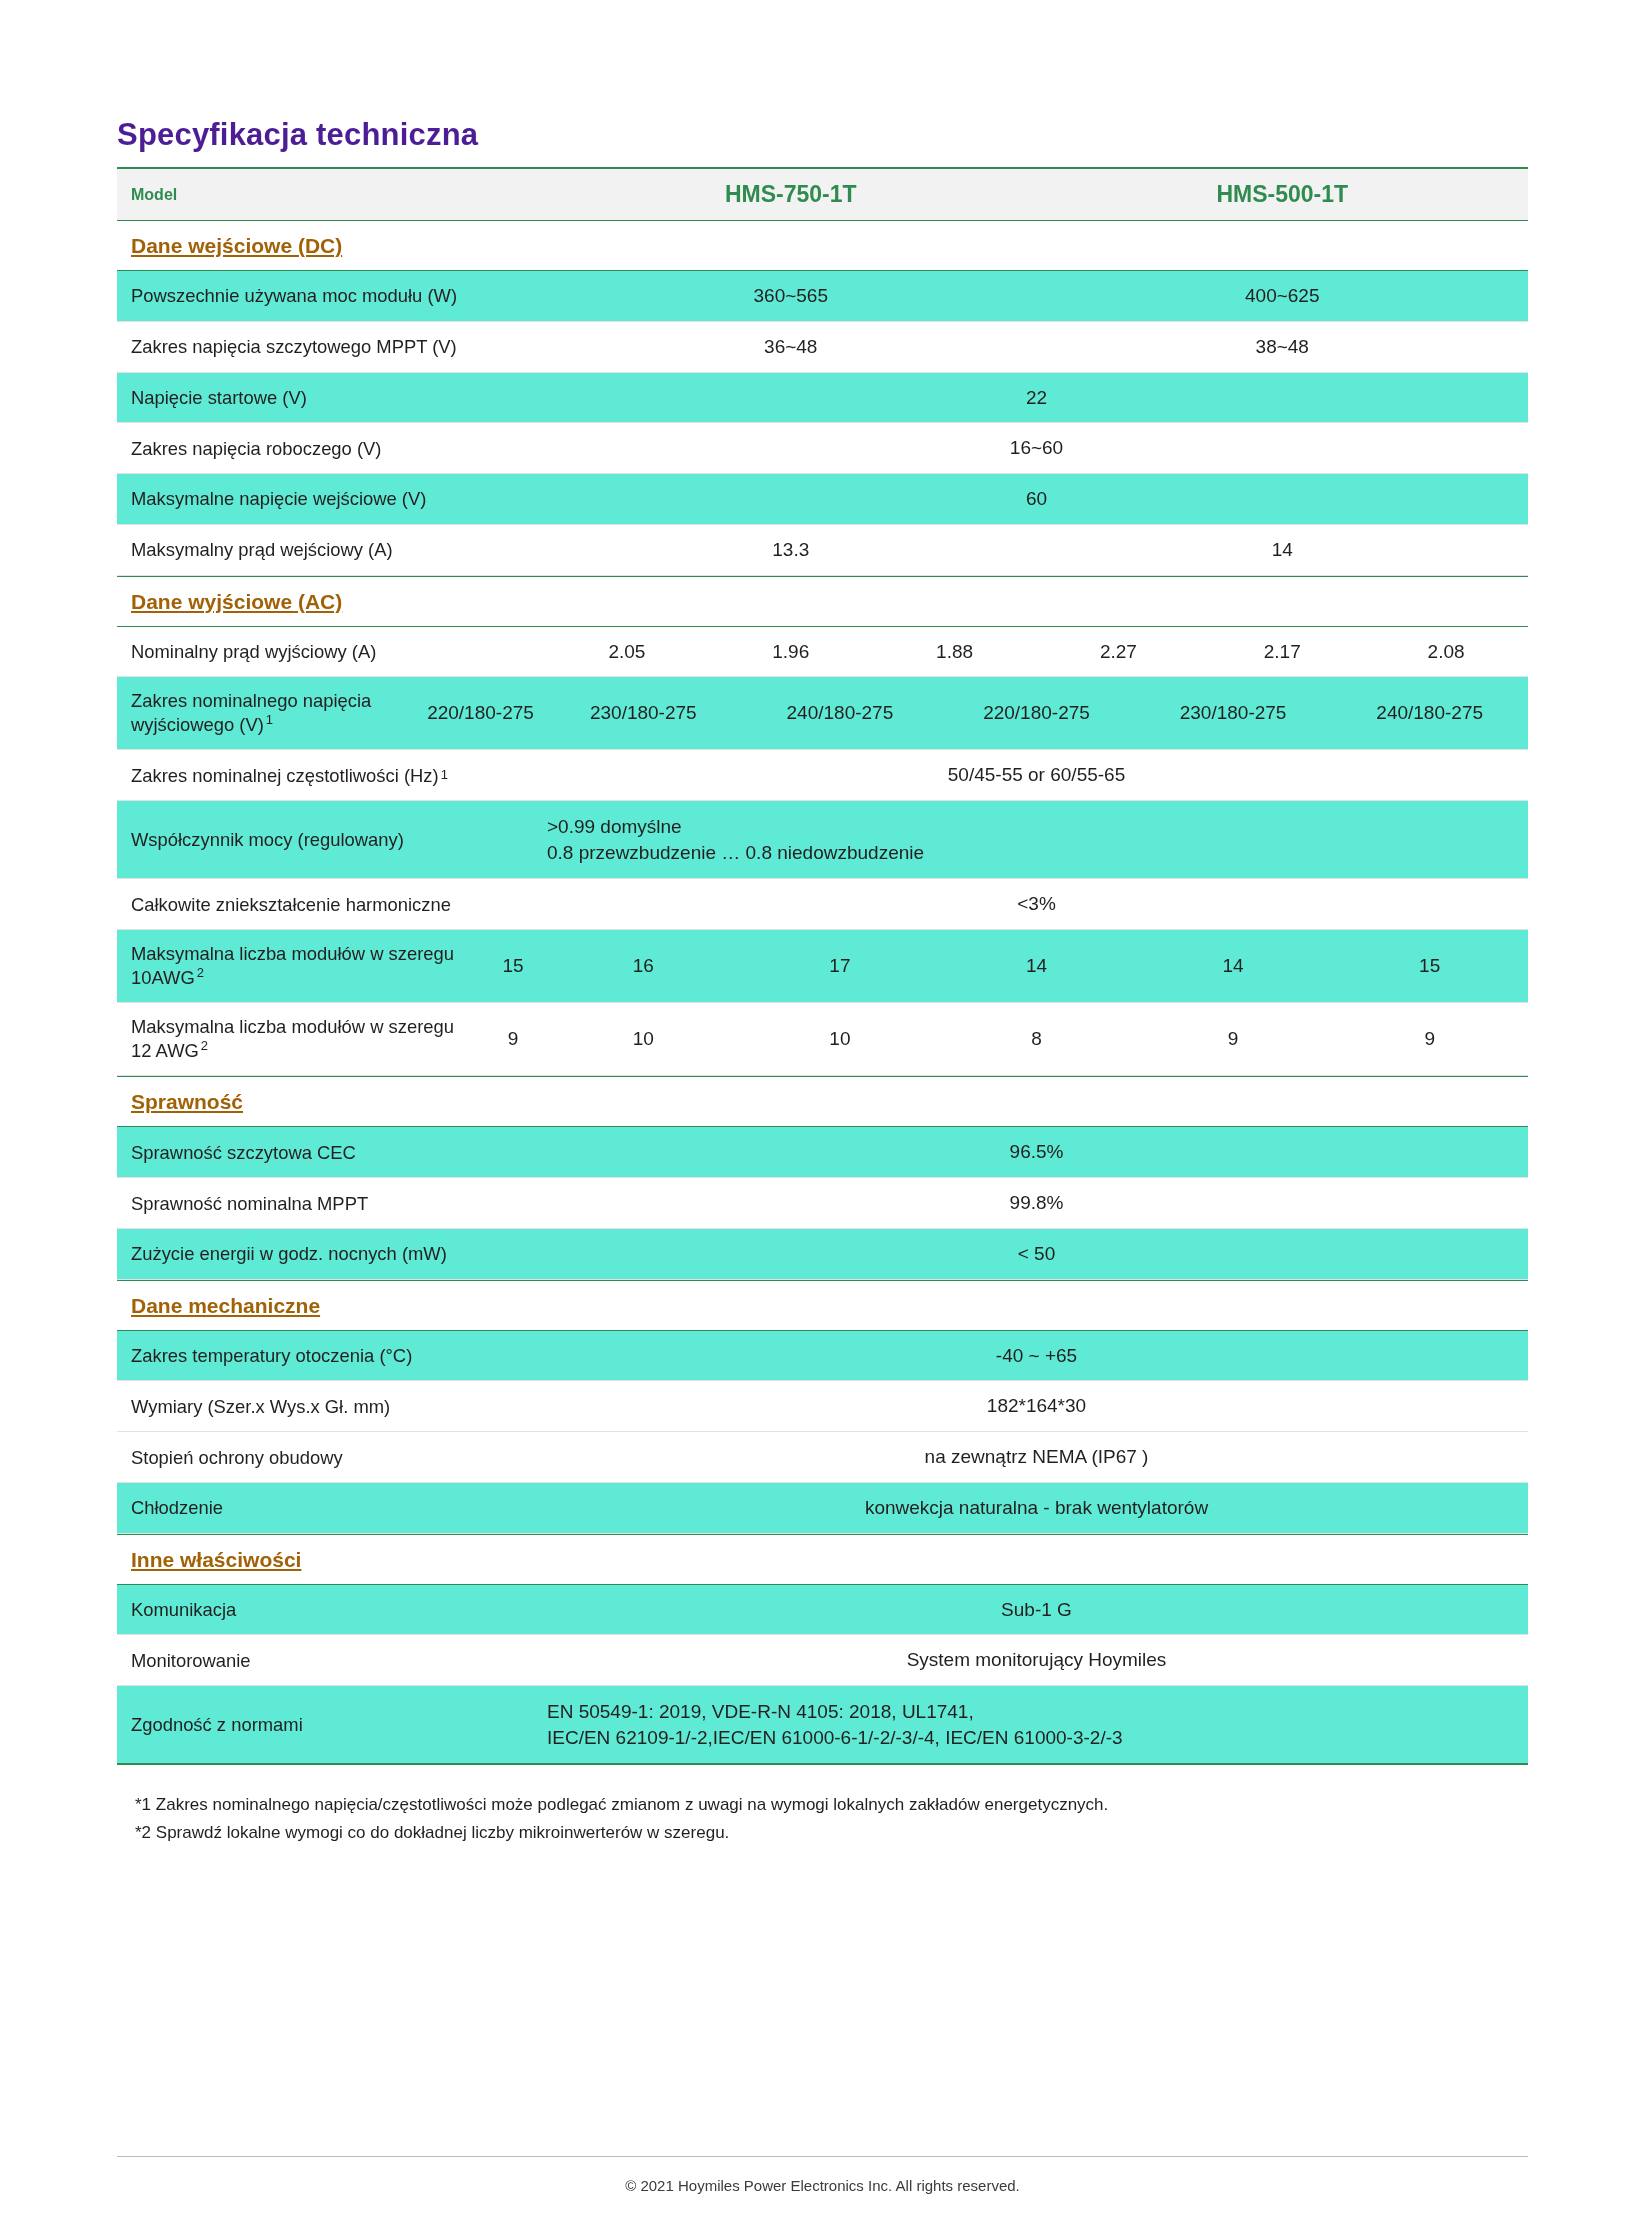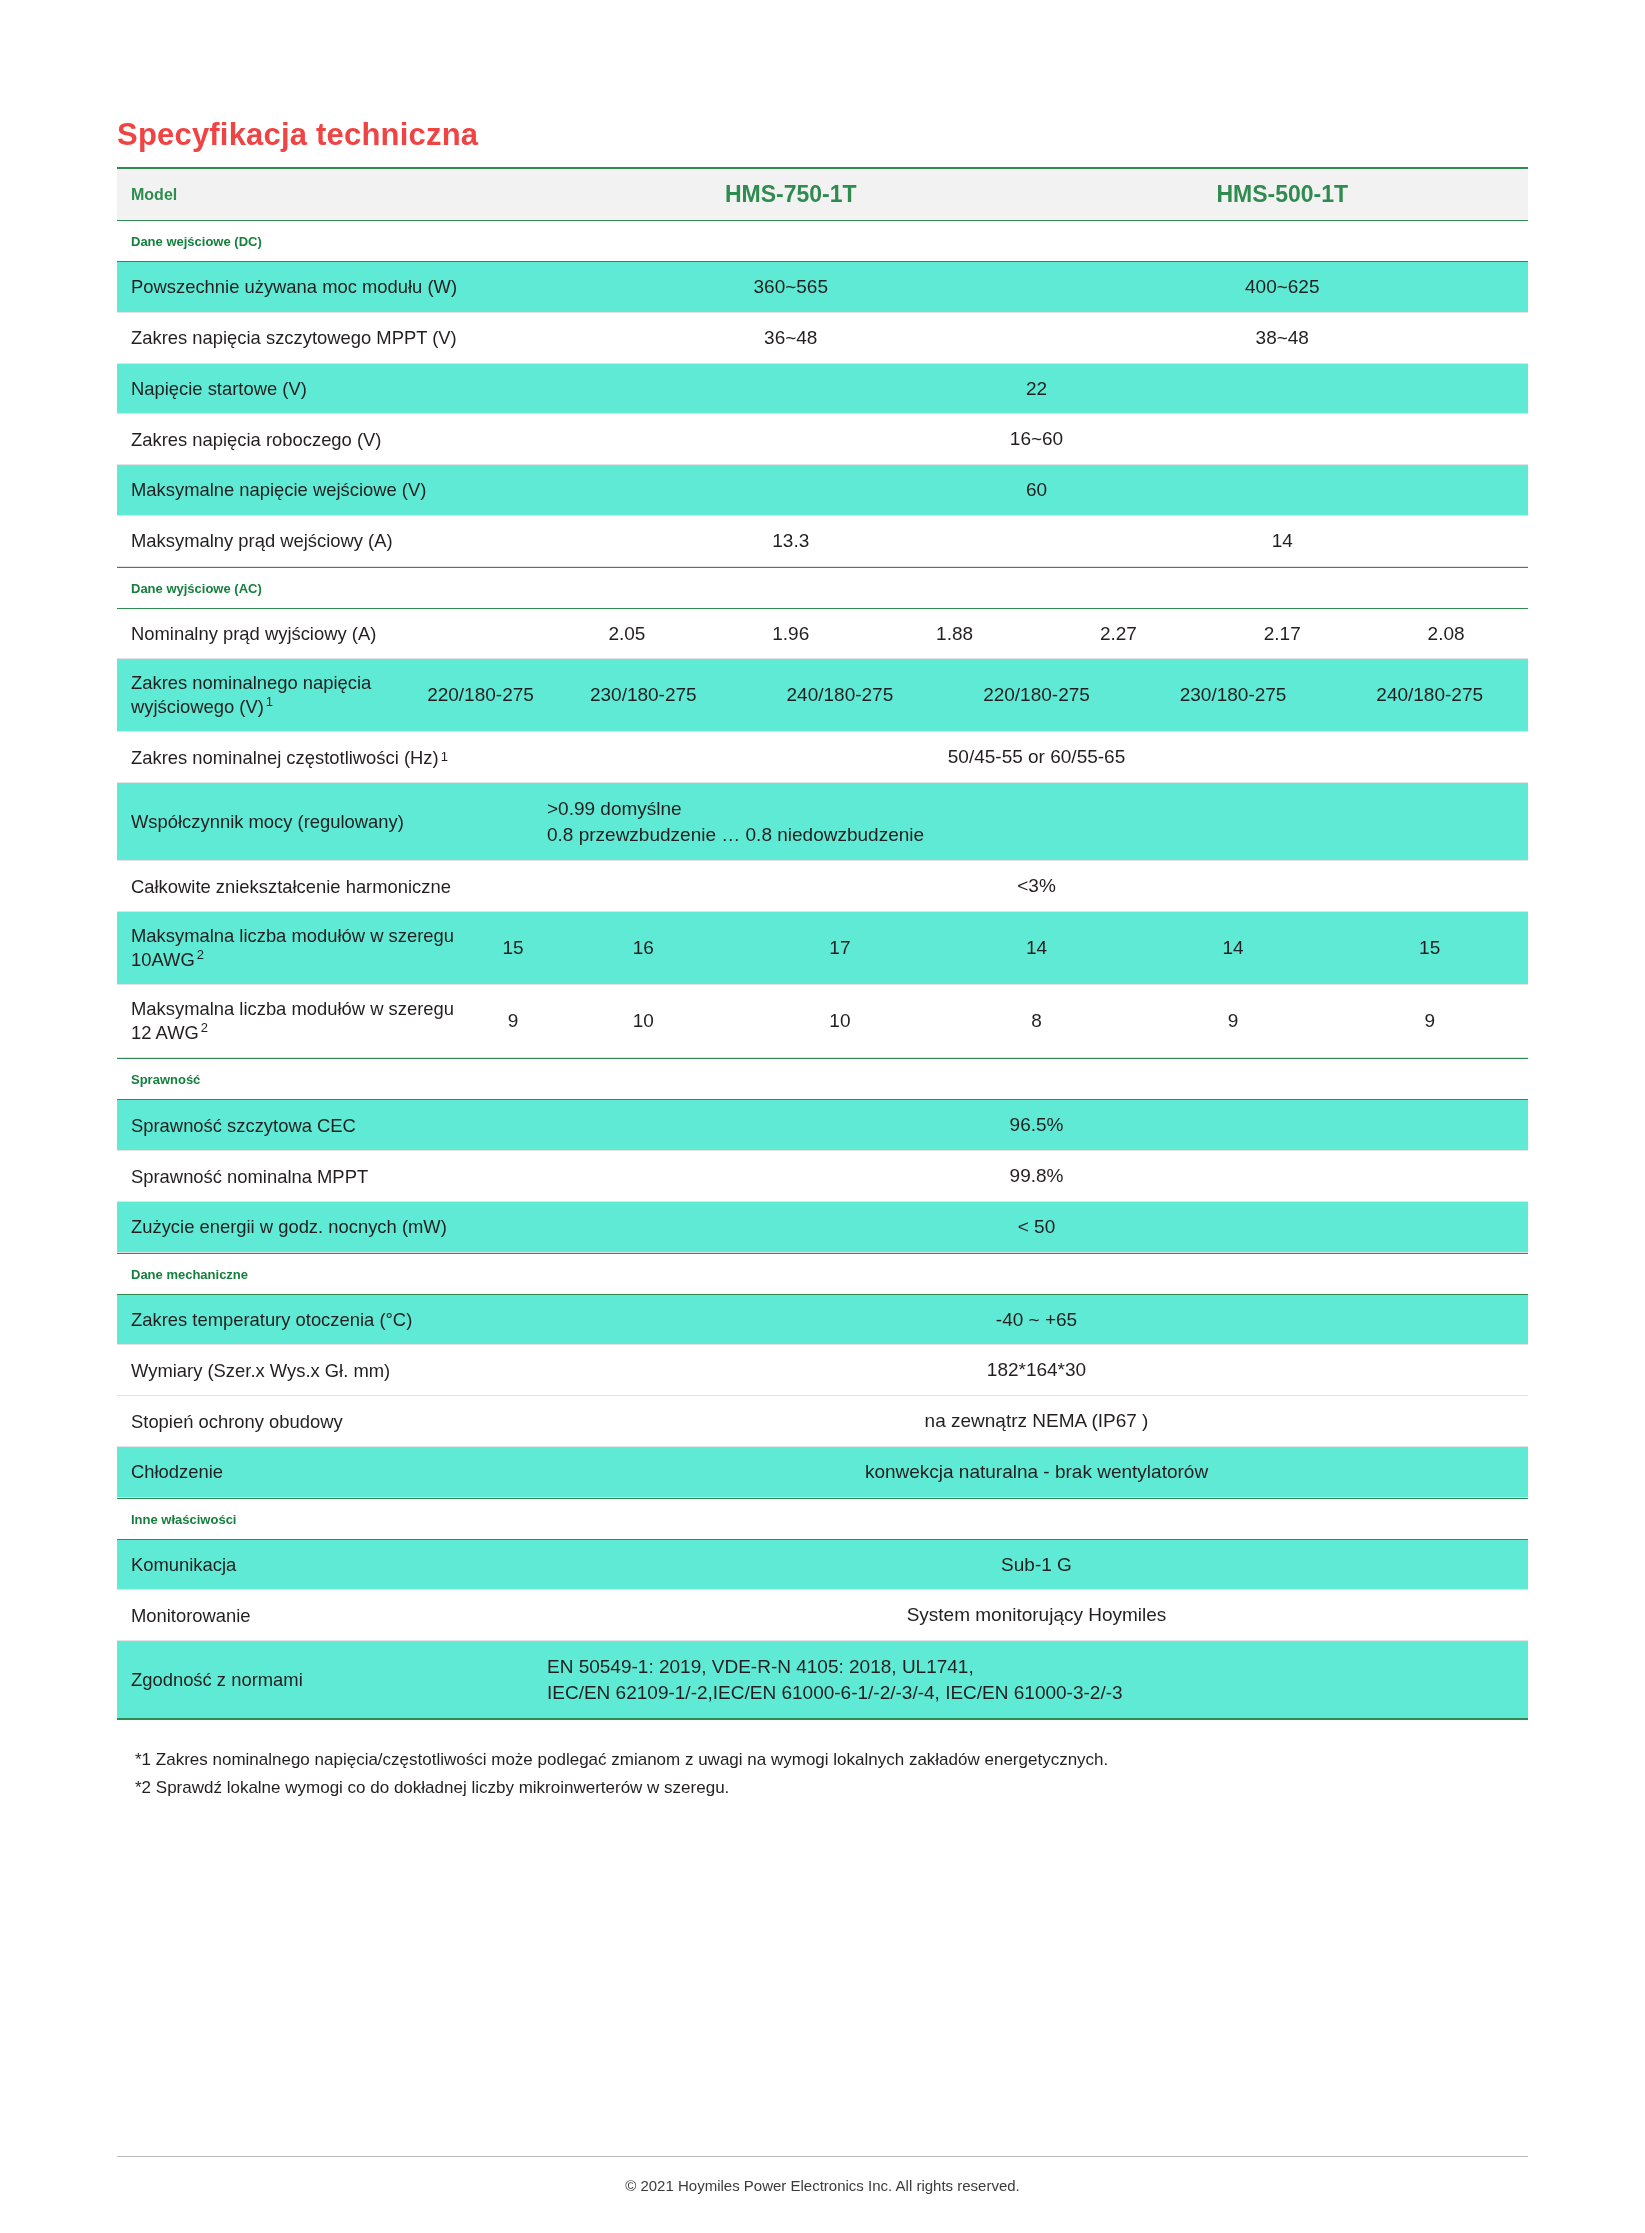--- a/index.html
+++ b/index.html
@@ -17,21 +17,21 @@
   .page {
     position: relative;
     width: 1646px;
     height: 2234px;
     box-sizing: border-box;
     padding: 117px 117px 0 117px;
   }
   h1.title {
     font-size: 31px;
     font-weight: bold;
-    color: #ef4444;
+    color: #4c1d95;
     margin: 0 0 14px 0;
     letter-spacing: 0.2px;
   }
 
   
   .row {
     display: flex;
     width: 1411px;
     align-items: stretch;
     border-bottom: 1px solid #e3e3e3;
@@ -97,23 +97,24 @@
     display: flex;
     width: 1411px;
     align-items: center;
     border-bottom: 1px solid #2f8b4f;
     border-top: 1px solid #2f8b4f;
     background: #ffffff;
   }
   .section-row.first { border-top: none; }
   .section-row .section-title {
     padding: 13px 0 12px 14px;
-    font-size: 13px;
+    font-size: 21px;
     font-weight: bold;
-    color: #15803d;
+    color: #a16207;
+    text-decoration: underline;
   }
   .supn {
     vertical-align: super;
     font-size: 13px;
     padding: 0 2px;
   }
 
   .label-inline-val {
     width: 428px;
     box-sizing: border-box;

